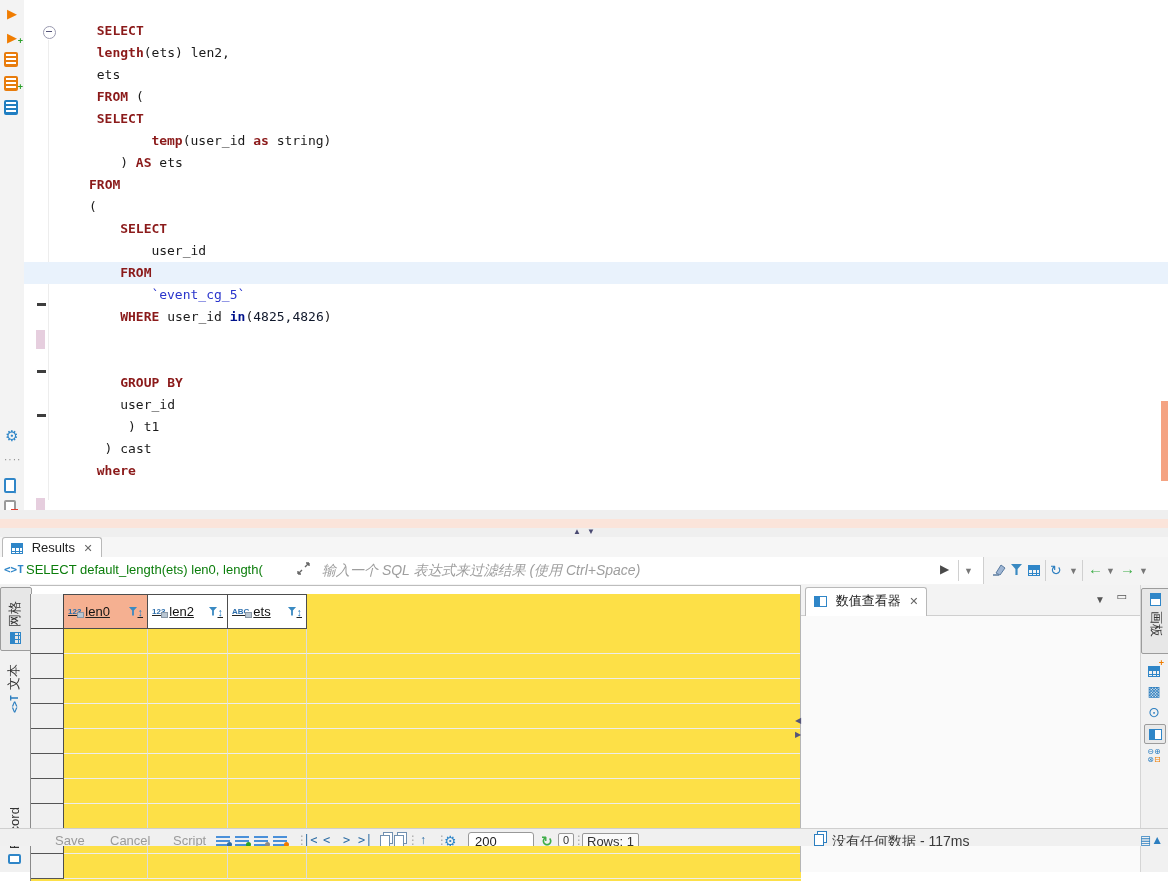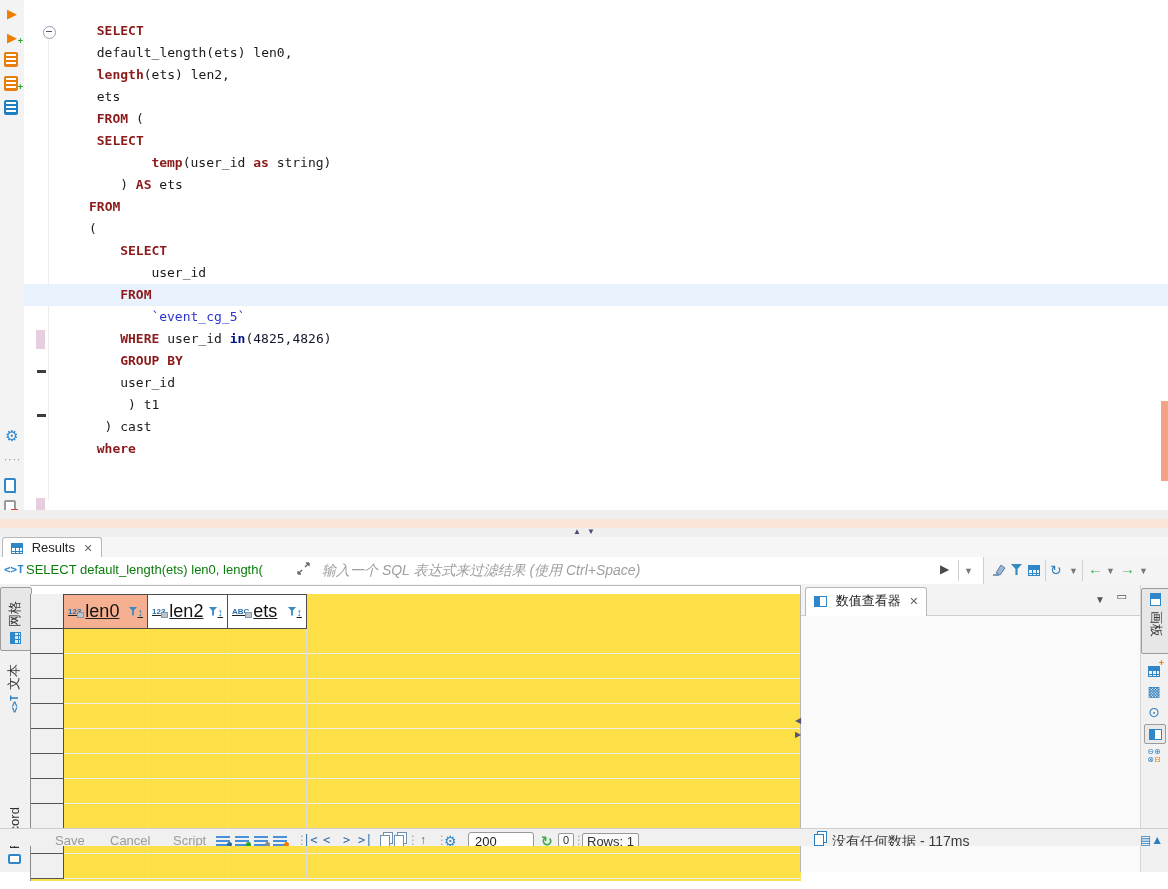--- a/index.html
+++ b/index.html
@@ -68,21 +68,21 @@
   .rvtab .inner{transform:rotate(90deg);left:28px;top:0;}
   .cjk{font-size:13px;color:#333;}
   #grid{left:30px;top:594px;width:770px;height:287px;background:#fde047;overflow:hidden;border-left:1px solid #8a8a8a;text-decoration:underline;}
   .g-hrow{display:flex;height:35px;}
   .g-corner{width:33px;box-sizing:border-box;background:#f0f0f0;border-right:1px solid #444;border-bottom:1px solid #444;}
   .g-h{box-sizing:border-box;border-right:1px solid #4d4d4d;border-bottom:1px solid #4d4d4d;border-top:1px solid #4d4d4d;
        display:flex;align-items:center;gap:4px;padding:0 4px;background:#fff;}
   .g-h.sel{background:#f5b091;}
   .typico{color:#2d6fad;font-weight:bold;font-size:8px;line-height:8px;position:relative;}
   .typico:after{content:"";position:absolute;right:-3px;bottom:-2px;width:5px;height:4px;background:#b9c6d2;border:1px solid #8a97a5;}
-  .colname{font-size:18px;color:#111;flex:1;}
+  .colname{font-size:13px;color:#111;flex:1;}
   .fsort{color:#2d7fc0;font-size:11px;}
   .funnel{display:inline-block;width:9px;height:9px;background:#3a8ac2;clip-path:polygon(0 0,100% 0,60% 45%,60% 100%,40% 100%,40% 45%);}
   .g-row{display:flex;height:25px;}
   .g-rh{width:33px;box-sizing:border-box;background:#f0f0f0;border-right:1px solid #4d4d4d;border-bottom:1px solid #555;}
   .g-c{box-sizing:border-box;border-right:1px solid #dcdcdc;border-bottom:1px solid #ececec;}
   .g-fill{flex:1;box-sizing:border-box;border-bottom:1px solid #ececec;}
   
   #vv{left:800px;top:585px;width:340px;height:287px;background:#fafafa;border-left:1px solid #b5b5b5;}
   #vv-tabbar{position:absolute;left:0;top:0;width:340px;height:30px;background:#f3f3f3;border-bottom:1px solid #cfcfcf;}
   #vv-tab{position:absolute;left:4px;top:2px;height:28px;padding:0 8px;background:#fff;border:1px solid #b9b9b9;border-bottom:none;border-radius:3px 3px 0 0;line-height:26px;font-size:13px;}
@@ -143,35 +143,34 @@
     <div id="fold-minus" class="abs">
         <i></i>
       </div>
     <div class="abs occ-dash" style="top:303px;"></div>
     <div class="abs occ-dash" style="top:370px;"></div>
     <div class="abs occ-dash" style="top:414px;"></div>
     <div class="abs chg-bar" style="top:330px;height:19px;"></div>
     <div class="abs chg-bar" style="top:498px;height:14px;"></div>
     <div id="code">
         <div class="cl" style="padding-left: 72.8px;"><span class="tk-kw">SELECT</span></div>
-        <div class="cl" style="padding-left: 72.8px;"><span class="tk-pl">default_length(ets) len0,</span></div>
         <div class="cl" style="padding-left: 72.8px;"><span class="tk-kw">length</span><span class="tk-pl">(ets) len2,</span></div>
         <div class="cl" style="padding-left: 72.8px;"><span class="tk-pl">ets</span></div>
         <div class="cl" style="padding-left: 72.8px;"><span class="tk-kw">FROM</span><span class="tk-pl"> (</span></div>
         <div class="cl" style="padding-left: 72.8px;"><span class="tk-kw">SELECT</span></div>
         <div class="cl" style="padding-left: 127.4px;"><span class="tk-kw">temp</span><span class="tk-pl">(user_id </span><span class="tk-kw">as</span><span class="tk-pl"> string)</span></div>
         <div class="cl" style="padding-left: 96.2px;"><span class="tk-pl">) </span><span class="tk-kw">AS</span><span class="tk-pl"> ets</span></div>
         <div class="cl" style="padding-left: 65px;"><span class="tk-kw">FROM</span></div>
         <div class="cl" style="padding-left: 65px;"><span class="tk-pl">(</span></div>
         <div class="cl" style="padding-left: 96.2px;"><span class="tk-kw">SELECT</span></div>
         <div class="cl" style="padding-left: 127.4px;"><span class="tk-pl">user_id</span></div>
         <div class="cl cur" style="padding-left: 96.2px;"><span class="tk-kw">FROM</span></div>
         <div class="cl" style="padding-left: 127.4px;"><span class="tk-str">`event_cg_5`</span></div>
         <div class="cl" style="padding-left: 96.2px;"><span class="tk-kw">WHERE</span><span class="tk-pl"> user_id </span><span class="tk-kb">in</span><span class="tk-pl">(</span><span class="tk-num">4825,4826</span><span class="tk-pl">)</span></div>
-        <div class="cl" style="padding-left: 96.2px;"><span class="tk-kw">GROUP BY</span></div>
+        <div class="cl" style="padding-left: 96.2px; margin-top: 44px;"><span class="tk-kw">GROUP BY</span></div>
         <div class="cl" style="padding-left: 96.2px;"><span class="tk-pl">user_id</span></div>
         <div class="cl" style="padding-left: 104px;"><span class="tk-pl">) t1</span></div>
         <div class="cl" style="padding-left: 80.6px;"><span class="tk-pl">) cast</span></div>
         <div class="cl" style="padding-left: 72.8px;"><span class="tk-kw">where</span></div>
       </div>
     <div id="ov-mark" class="abs"></div>
   </div>
 
   <div id="hscroll" class="abs"></div>
   <div id="pinkstrip" class="abs"></div>

